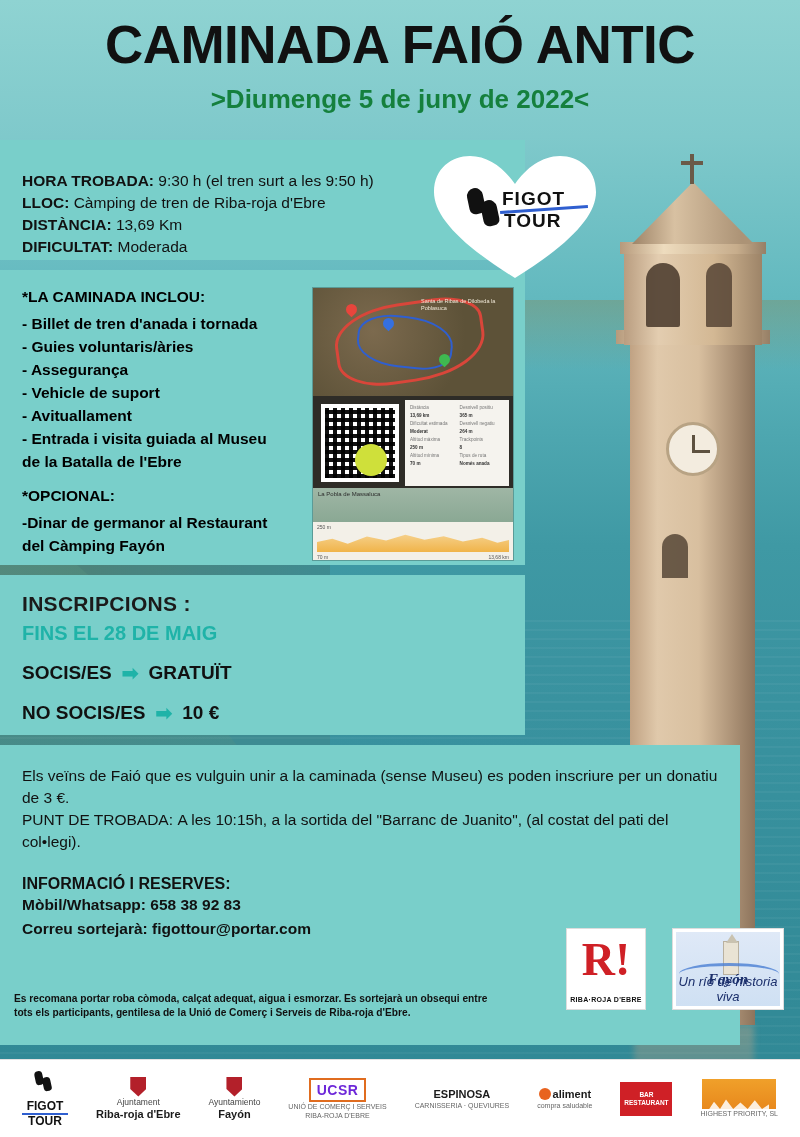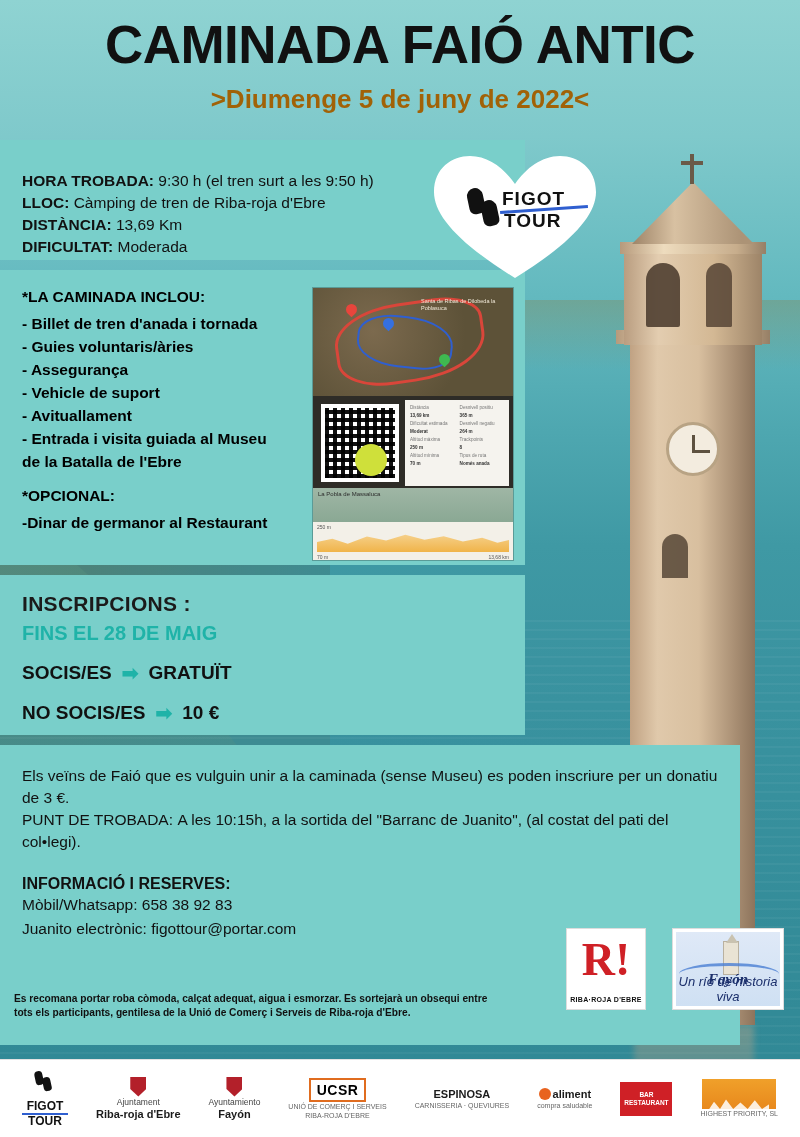--- a/index.html
+++ b/index.html
@@ -119,21 +119,21 @@
   
   .title {
     position: absolute; left: 0; right: 0; top: 14px;
     text-align: center;
     font-size: 53px; font-weight: bold; letter-spacing: -.5px; color: #111;
     font-family: "Liberation Sans", sans-serif;
   }
   .subtitle {
     position: absolute; left: 0; right: 0; top: 84px;
     text-align: center;
-    font-size: 26px; font-weight: bold; color: #a16207;
+    font-size: 26px; font-weight: bold; color: #15803d;
   }
 
   
   .panel {
     position: absolute;
     background: #79cfca;
   }
   .panel-a { left: 0; top: 140px; width: 525px; height: 120px; }
   .panel-b { left: 0; top: 270px; width: 525px; height: 295px; }
   .panel-c { left: 0; top: 575px; width: 525px; height: 160px; }
@@ -157,21 +157,21 @@
   .dinar-box { position: absolute; left: 352px; top: 586px; width: 168px; text-align:center; }
   .dinar-t1 { font-size: 21px; font-weight: bold; color:#111; }
   .dinar-t2 { font-size: 19px; font-weight: bold; color:#111; }
   .dinar-arrow { font-size: 22px; color:#111; line-height: 22px; margin: 2px 0; }
   .dinar-price { font-size: 24px; font-weight: bold; color:#111; }
   .dinar-note { font-size: 10.5px; font-weight: bold; color:#111; line-height: 14px; margin-top: 6px; }
 
   .blk-d { position: absolute; left: 22px; top: 765px; width: 700px; }
   .blk-d p { font-size: 15.5px; font-weight: normal; color:#111; line-height: 22px; }
   .blk-d .sec-hd { font-size: 16px; font-weight: bold; color:#111; margin-top: 22px; }
-  .blk-d .contact { font-size: 15.5px; font-weight: normal; color:#111; line-height: 24px; }
+  .blk-d .contact { font-size: 15.5px; font-weight: bold; color:#111; line-height: 24px; }
 
   .fineprint {
     position: absolute; left: 14px; top: 992px; width: 480px;
     font-size: 10.2px; font-weight: bold; color:#111; line-height: 14px;
   }
 
   
   .map-card {
     position: absolute; left: 313px; top: 288px; width: 200px; height: 272px;
     background: #2e2c27; overflow: hidden;
@@ -295,21 +295,21 @@
   .sp .l3 { font-size: 7px; color:#666; line-height: 9px; }
   .sp-figot { display:flex; align-items:center; gap:5px; }
   .sp-figot .ft { font-size: 12px; font-weight:bold; color:#111; line-height: 13px; }
   .sp-figot .bar { height:2px; background:#2f5fd0; width: 46px; }
   .mini-feet { position:relative; width: 22px; height: 26px; }
   .mini-feet i { position:absolute; width:8px; height:14px; background:#111; border-radius:4px 4px 3px 3px; }
   .mini-feet i:nth-child(1){ left:1px; top:2px; transform:rotate(-12deg);} 
   .mini-feet i:nth-child(2){ left:9px; top:8px; transform:rotate(-12deg);} 
   .crest { width: 16px; height: 20px; background:#b3202a; clip-path: polygon(0 0,100% 0,100% 62%,50% 100%,0 62%); }
   .ucsr-box { border: 2px solid #e06c1f; padding: 2px 6px; }
-  .ucsr-box .u { font-size: 14px; font-weight: bold; color:#000000; letter-spacing:.5px; }
+  .ucsr-box .u { font-size: 14px; font-weight: bold; color:#6d28d9; letter-spacing:.5px; }
   .aliment .dot { display:inline-block; width:12px; height:12px; border-radius:50%; background:#e8631f; vertical-align:-2px; margin-right:2px; }
   .sp-red { width: 52px; height: 34px; background:#cf2026; display:flex; align-items:center; justify-content:center; color:#fff; font-size:6.5px; font-weight:bold; text-align:center; line-height:8px; }
   .sp-orange { width: 74px; height: 30px; background: linear-gradient(#f0a02a,#e8891d); display:flex; align-items:flex-end; justify-content:center; }
   .sp-orange .sky { width:60px; height:16px; background:#fff; clip-path: polygon(0 100%,8% 55%,18% 100%,28% 40%,40% 100%,52% 60%,64% 100%,76% 45%,88% 100%,100% 70%,100% 100%); opacity:.85; }
 </style>
 </head>
 <body>
 
 <div class="poster">
 
@@ -367,20 +367,21 @@
     <div class="li">- Billet de tren d'anada i tornada</div>
     <div class="li">- Guies voluntaris/àries</div>
     <div class="li">- Assegurança</div>
     <div class="li">- Vehicle de suport</div>
     <div class="li">- Avituallament</div>
     <div class="li">- Entrada i visita guiada al Museu</div>
     <div class="li">  de la Batalla de l'Ebre</div>
     <div class="gap"></div>
     <div class="hd">*OPCIONAL:</div>
     <div class="li">-Dinar de germanor al Restaurant</div>
+    <div class="li"> del Càmping Fayón</div>
   </div>
 
   <div class="map-card">
     <div class="map-top">
       <div class="map-route"></div>
       <div class="map-route2"></div>
       <div class="pin red"></div>
       <div class="pin blue"></div>
       <div class="pin green"></div>
       <div class="map-label">Santa de Ribas de Dilobeda la Poblasuca</div>
@@ -469,21 +470,21 @@
   <div class="blk-d">
     <p>Els veïns de Faió que es vulguin unir a la caminada (sense Museu) es poden inscriure per un donatiu de 3 €.</p>
     <p style="display:inline">PUNT DE TROBADA:</p>
     <p style="display:inline">A les 10:15h, a la sortida del "Barranc de Juanito", (al costat del pati del col•legi).</p>
     <div class="sec-hd">INFORMACIÓ I RESERVES:</div>
     <div class="contact">
       <span>Mòbil/Whatsapp:</span>
       <span>658 38 92 83</span>
     </div>
     <div class="contact">
-      <span>Juanito electrònic:</span>
+      <span>Correu sortejarà:</span>
       <span>figottour@portar.com</span>
     </div>
   </div>
 
   <div class="fineprint">Es recomana portar roba còmoda, calçat adequat, aigua i esmorzar. Es sortejarà un obsequi entre tots els participants, gentilesa de la Unió de Comerç i Serveis de Riba-roja d'Ebre.</div>
 
   <div class="badge-r">
     <div class="r">R!</div>
     <div class="cap">RIBA·ROJA D'EBRE</div>
   </div>

